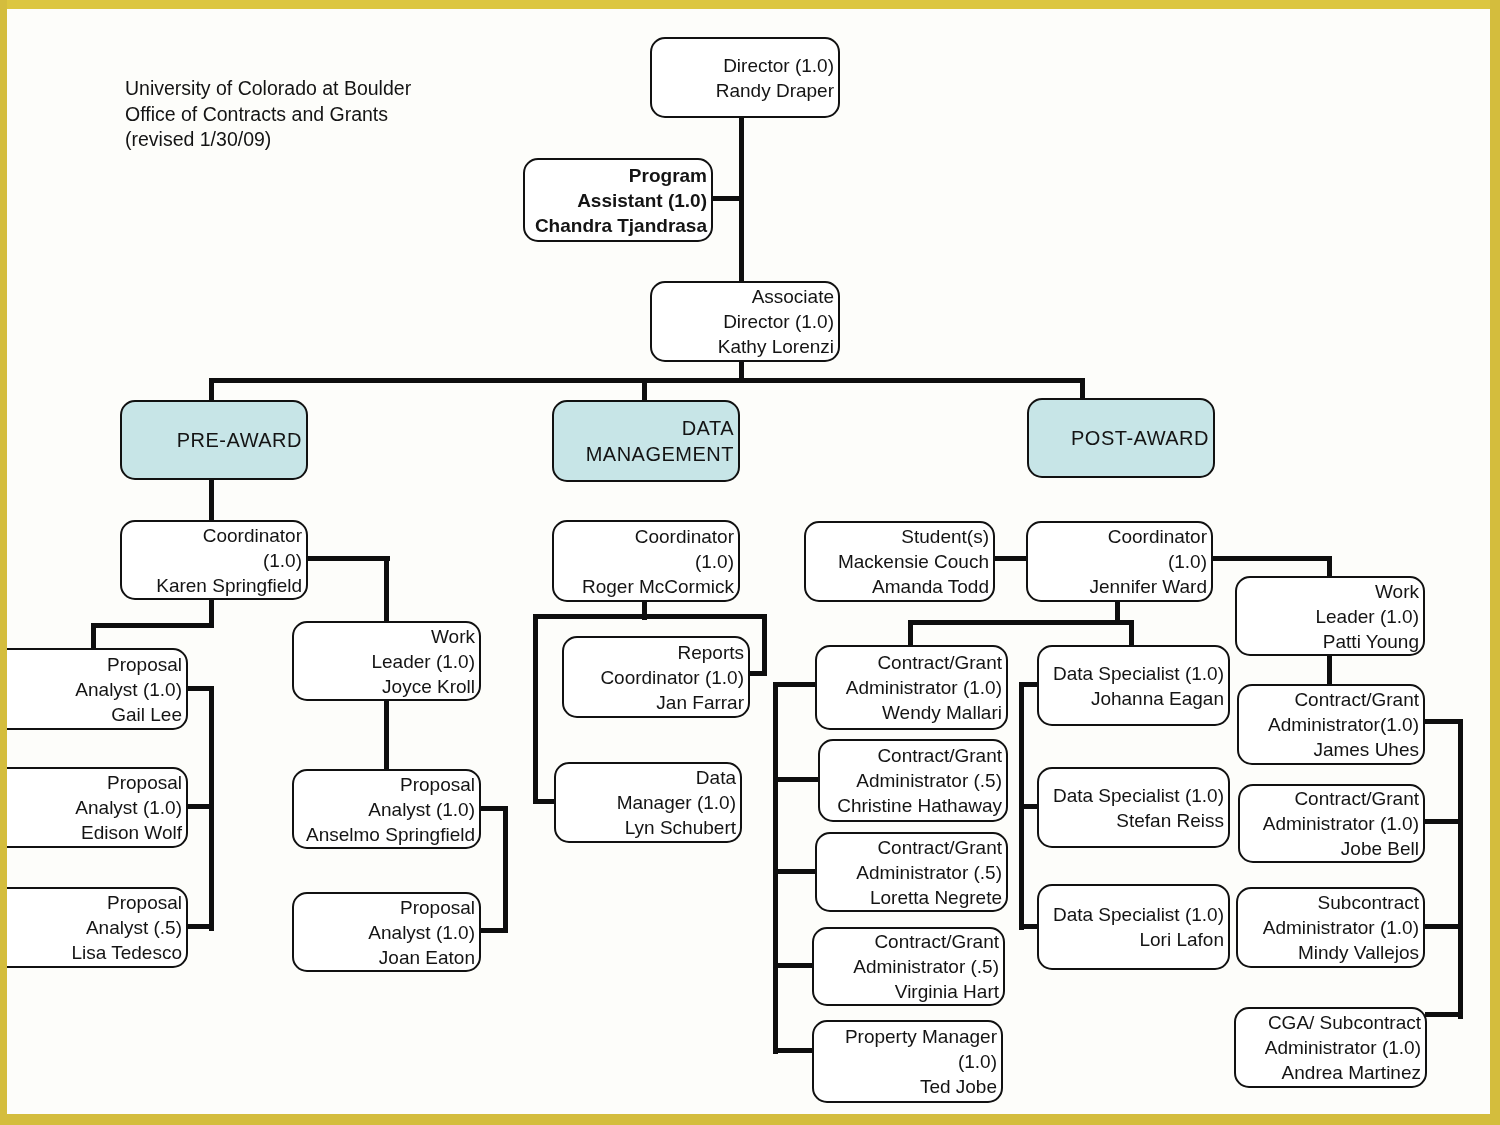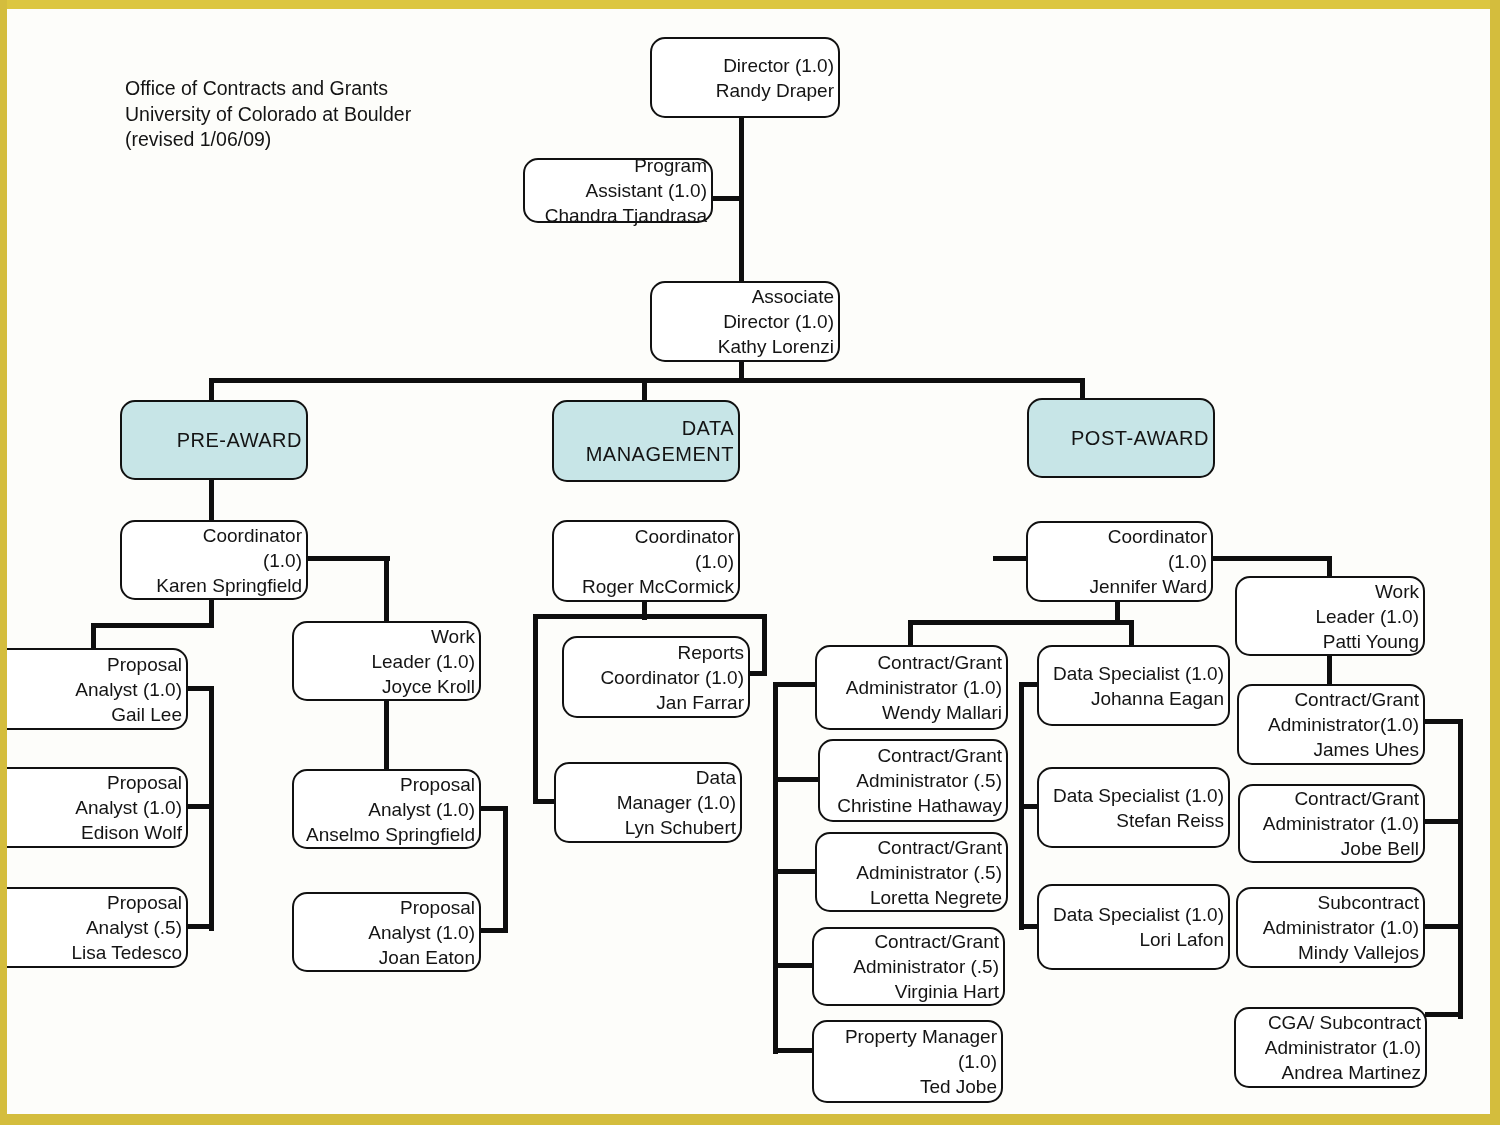--- a/index.html
+++ b/index.html
@@ -41,23 +41,23 @@
   .h,.v{position:absolute;background:#0e0e0e;z-index:1;}
   .h{height:5px;}
   .v{width:5px;}
 </style>
 </head>
 <body>
 
 <div class="page">
 
   <div class="title">
+    <div class="ln">University of Colorado at Boulder</div>
     <div class="ln">Office of Contracts and Grants</div>
-    <div class="ln">University of Colorado at Boulder</div>
-    <div class="ln">(revised 1/06/09)</div>
+    <div class="ln">(revised 1/30/09)</div>
   </div>
 
   <div class="v" style="left:739px;top:118px;height:168px;"></div>
   <div class="h" style="left:711px;top:196px;width:33px;"></div>
   <div class="v" style="left:739px;top:362px;height:20px;"></div>
   <div class="h" style="left:209px;top:378px;width:876px;"></div>
   <div class="v" style="left:209px;top:380px;height:22px;"></div>
   <div class="v" style="left:642px;top:380px;height:22px;"></div>
   <div class="v" style="left:1080px;top:380px;height:20px;"></div>
 
@@ -107,21 +107,21 @@
   <div class="v" style="left:1458px;top:719px;height:300px;"></div>
   <div class="h" style="left:1423px;top:719px;width:40px;"></div>
   <div class="h" style="left:1423px;top:819px;width:40px;"></div>
   <div class="h" style="left:1423px;top:924px;width:40px;"></div>
   <div class="h" style="left:1425px;top:1012px;width:38px;"></div>
 
   <div class="node" style="left:650px;top:37px;width:190px;height:81px;">
     <div class="ln">Director (1.0)</div>
     <div class="ln">Randy Draper</div>
   </div>
-  <div class="node" style="left:523px;top:158px;width:190px;height:65px;">
+  <div class="node" style="left:523px;top:158px;width:190px;height:84px;font-weight:bold;">
     <div class="ln">Program</div>
     <div class="ln">Assistant (1.0)</div>
     <div class="ln">Chandra Tjandrasa</div>
   </div>
   <div class="node" style="left:650px;top:281px;width:190px;height:81px;">
     <div class="ln">Associate</div>
     <div class="ln">Director (1.0)</div>
     <div class="ln">Kathy Lorenzi</div>
   </div>
 
@@ -181,20 +181,25 @@
     <div class="ln">Reports</div>
     <div class="ln">Coordinator (1.0)</div>
     <div class="ln">Jan Farrar</div>
   </div>
   <div class="node" style="left:554px;top:762px;width:188px;height:81px;">
     <div class="ln">Data</div>
     <div class="ln">Manager (1.0)</div>
     <div class="ln">Lyn Schubert</div>
   </div>
 
+  <div class="node" style="left:804px;top:521px;width:191px;height:81px;">
+    <div class="ln">Student(s)</div>
+    <div class="ln">Mackensie Couch</div>
+    <div class="ln">Amanda Todd</div>
+  </div>
   <div class="node" style="left:1026px;top:521px;width:187px;height:81px;">
     <div class="ln">Coordinator</div>
     <div class="ln">(1.0)</div>
     <div class="ln">Jennifer Ward</div>
   </div>
   <div class="node" style="left:815px;top:645px;width:193px;height:85px;">
     <div class="ln">Contract/Grant</div>
     <div class="ln">Administrator (1.0)</div>
     <div class="ln">Wendy Mallari</div>
   </div>

